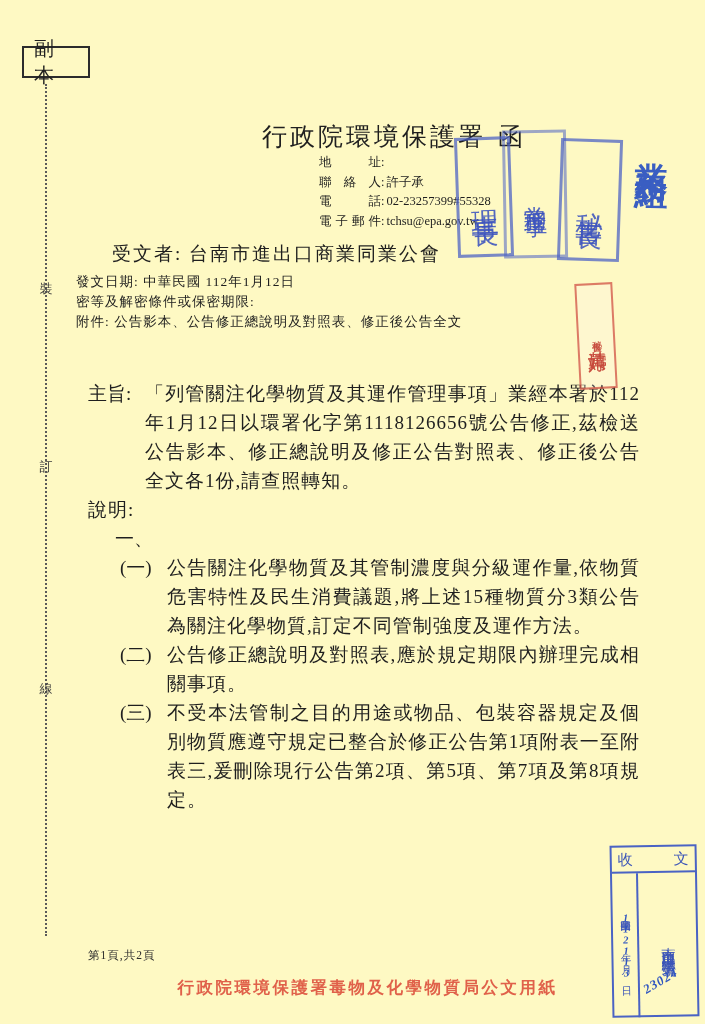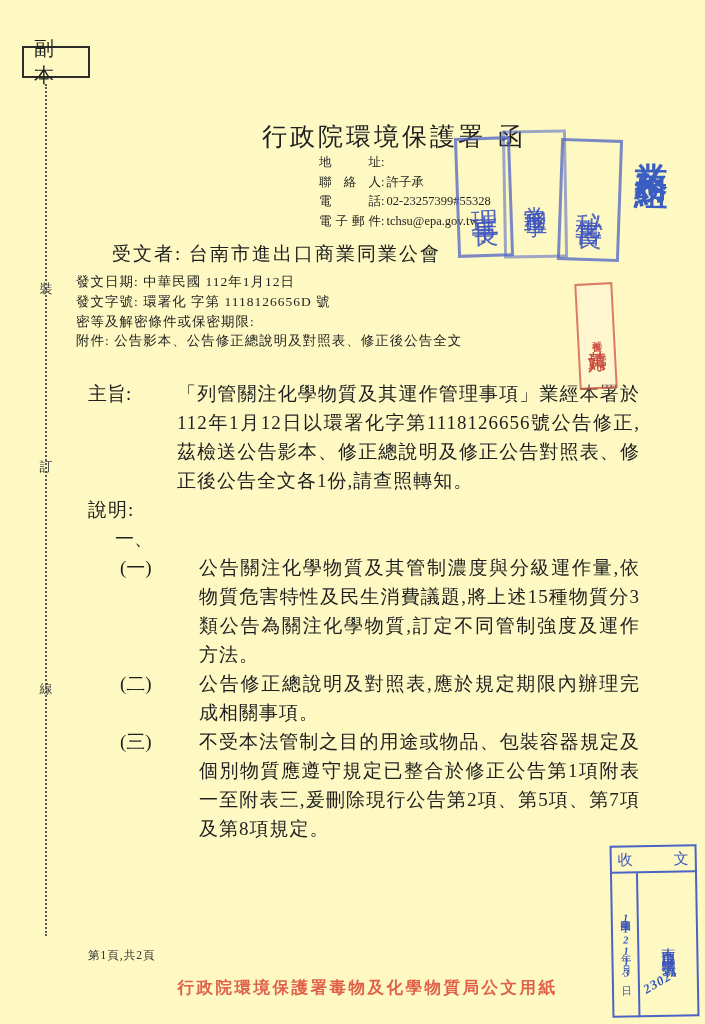--- a/index.html
+++ b/index.html
@@ -59,21 +59,21 @@
     transform:rotate(-3deg);z-index:5;background:rgba(255,245,243,.25);
   }
   .red-stamp .role{font-size:10px;letter-spacing:1px;}
   .red-stamp .name{font-size:19px;letter-spacing:1px;}
   
   .recipient{position:absolute;left:88px;top:241px;font-size:19px;letter-spacing:2px;white-space:nowrap;margin-left:24px;}
   .meta{position:absolute;left:76px;top:272px;font-size:13.5px;line-height:19.8px;letter-spacing:1px;}
   .meta .row{white-space:nowrap;}
   
   .body-text{position:absolute;left:88px;top:379px;width:552px;font-size:19px;line-height:29px;}
-  .hang{display:flex;gap:32px;}
+  .hang{display:flex;}
   .hang .lead{flex:0 0 auto;white-space:nowrap;}
   .hang .cont{flex:1 1 auto;letter-spacing:1px;text-align:justify;}
   .subject .lead{width:57px;}
   .exp-label{letter-spacing:1px;}
   .exp-item{padding-left:27px;}
   .exp-item .lead{width:33px;}
   .sub-item{padding-left:32px;}
   .sub-item .lead{width:47px;}
   
   .receipt-stamp{
@@ -158,21 +158,20 @@
       <span class="name">黃靖婷</span>
   </div>
 
   <div class="recipient">
     <span>受文者:</span>
     <span>台南市進出口商業同業公會</span>
   </div>
 
   <div class="meta">
     <div class="row"><span>發文日期:</span> <span>中華民國 112年1月12日</span></div>
-    <div class="row"><span>發文字號:</span> <span>環署化 字第 1118126656D 號</span></div>
     <div class="row"><span>密等及解密條件或保密期限:</span> <span></span></div>
     <div class="row"><span>附件:</span> <span>公告影本、公告修正總說明及對照表、修正後公告全文</span></div>
   </div>
 
   <div class="body-text">
     <div class="hang subject">
       <span class="lead">主旨:</span>
       <span class="cont">「列管關注化學物質及其運作管理事項」業經本署於112年1月12日以環署化字第1118126656號公告修正,茲檢送公告影本、修正總說明及修正公告對照表、修正後公告全文各1份,請查照轉知。</span>
     </div>
     <div class="exp-label">說明:</div>

